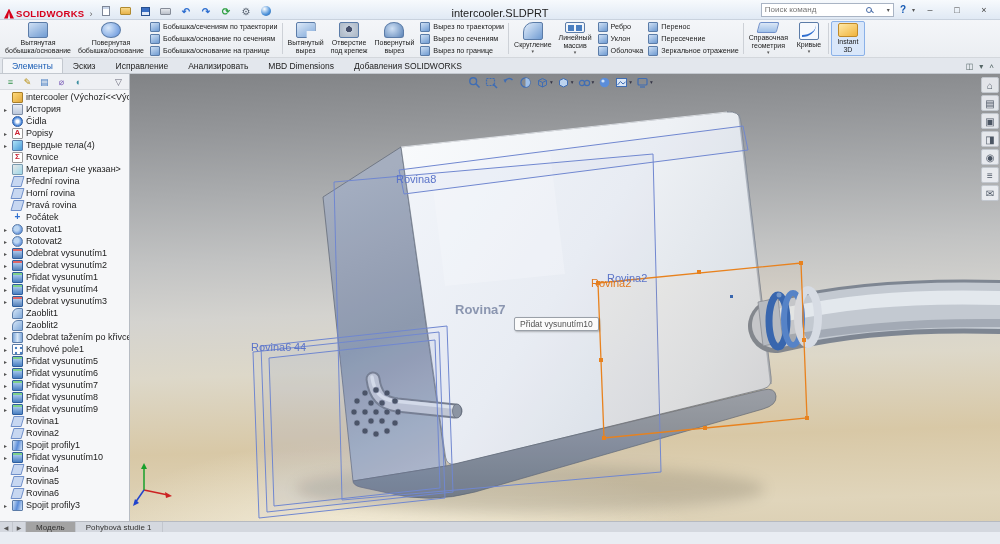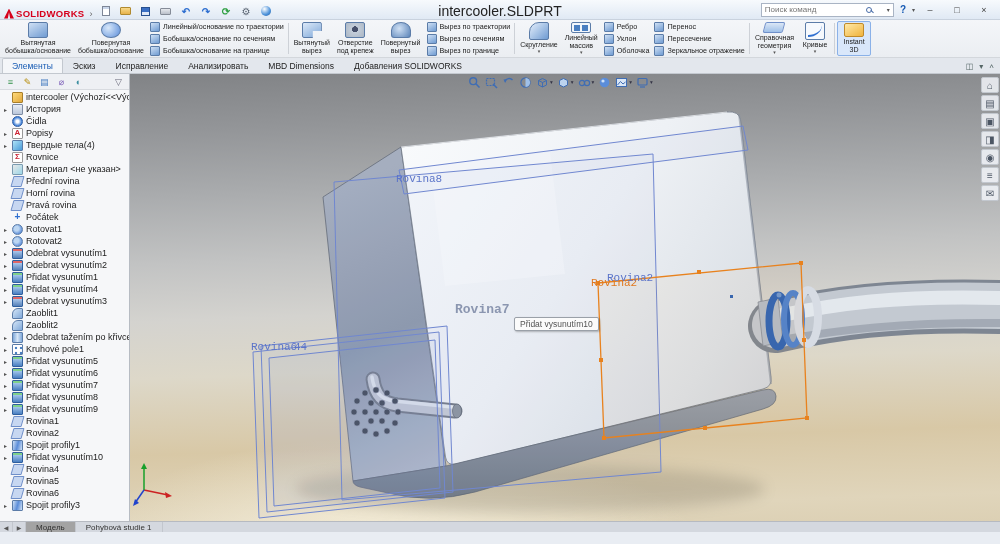--- a/index.html
+++ b/index.html
@@ -15,21 +15,21 @@
   .tb-chev{color:#666;font-size:9px;padding:0 2px}
   .ti{width:17px;height:16px;display:flex;align-items:center;justify-content:center;font-size:10px}
   .glyph-page{width:8px;height:10px;background:#fff;border:1px solid #7d8697;box-shadow:inset 0 2px 0 #c9d6ea}
   .glyph-folder{width:11px;height:8px;background:linear-gradient(#f7d98a,#e7b34c);border:1px solid #b08a30;border-radius:1px}
   .glyph-save{width:9px;height:9px;background:#3a6fc4;border:1px solid #27508f;box-shadow:inset 0 -3px 0 #dfe8f6}
   .glyph-print{width:11px;height:7px;background:linear-gradient(#e6e9ee,#b9bfc9);border:1px solid #858c98;border-radius:1px}
   .glyph-ball{width:10px;height:10px;border-radius:50%;background:radial-gradient(circle at 35% 30%,#fff,#4a90d9 60%,#2c5f9e)}
   .ti-undo,.ti-redo{color:#2f6fd0;font-weight:bold}
   .ti-rebuild{color:#2fa043;font-weight:bold}
   .ti-options{color:#5a6472}
-  .doc-title{position:absolute;left:50%;transform:translateX(-50%);color:#222;font-size:14px}
+  .doc-title{position:absolute;left:50%;transform:translateX(-50%);color:#222;font-size:11px}
   .tb-right{margin-left:auto;display:flex;align-items:center;gap:3px}
   .search-box{display:flex;align-items:center;background:#fff;border:1px solid #a9b4c4;height:14px;padding:0 3px;gap:15px}
   .search-box input{border:none;outline:none;width:86px;font-size:8px;color:#444;font-family:inherit;background:transparent}
   .mag{width:6px;height:6px;border:1.3px solid #4a6ea9;border-radius:50%;position:relative;flex:0 0 auto}
   .mag::after{content:'';position:absolute;width:4px;height:1.3px;background:#4a6ea9;transform:rotate(45deg);right:-3px;bottom:-1px}
   .caret{font-size:6px;color:#555}
   .help-btn{color:#1559b3;font-weight:bold;font-size:10px;padding:0 3px}
   .win-btn{width:24px;height:19px;display:flex;align-items:center;justify-content:center;font-size:9px;color:#444}
 
   
@@ -90,21 +90,21 @@
   .ic-sweepcut{background:linear-gradient(90deg,#7fa8d9,#d6e6f7,#7fa8d9)}
   .ic-pattern{background-color:#fff;border-color:#5b7ca8;background-image:radial-gradient(circle at 3px 3px,#4a7fc1 1.3px,transparent 1.6px),radial-gradient(circle at 8px 3px,#4a7fc1 1.3px,transparent 1.6px),radial-gradient(circle at 3px 8px,#4a7fc1 1.3px,transparent 1.6px),radial-gradient(circle at 8px 8px,#4a7fc1 1.3px,transparent 1.6px)}
   .ic-loft{background:linear-gradient(105deg,#cfe0f4,#5b8dd9,#cfe0f4)}
 
   
   .viewport{position:absolute;top:74px;left:130px;width:870px;height:447px;overflow:hidden;z-index:10;
     background:
       radial-gradient(ellipse 60% 45% at 30% 108%, rgba(250,244,225,.9), rgba(250,244,225,0) 60%),
       linear-gradient(178deg,#818386 0%,#939598 12%,#aaacae 26%,#c2c3c3 40%,#d4d3cf 52%,#ddd8c9 64%,#d8c8a6 80%,#e0d5bb 94%,#dcd0b4 100%)}
   .scene{position:absolute;inset:0;display:block}
-  .plabel{position:absolute;font-family:Liberation Mono, monospace;font-size:11px;white-space:nowrap;z-index:4}
+  .plabel{position:absolute;font-family:Liberation Sans, sans-serif;font-size:11px;white-space:nowrap;z-index:4}
   .vtooltip{position:absolute;left:384px;top:243px;background:#fbfbfb;border:1px solid #9aa0a8;border-radius:2px;padding:1px 5px;font-size:8.5px;color:#555;box-shadow:1px 1px 2px rgba(0,0,0,.25);z-index:5}
   .hud{position:absolute;left:338px;top:1px;height:14px;display:flex;align-items:center;gap:4px;z-index:6}
   .hbtn{display:flex;align-items:center;gap:1px}
   .hbtn svg{width:13px;height:13px;display:block}
   .hcaret{font-size:5.5px;color:#334}
   .taskpane{position:absolute;right:1px;top:3px;display:flex;flex-direction:column;gap:2px;z-index:6}
   .tpbtn{width:18px;height:16px;background:rgba(242,245,249,.85);border:1px solid #c2c7ce;border-radius:2px;display:flex;align-items:center;justify-content:center;font-size:10px;color:#4c5664}
 
   
   .bottomtabs{position:absolute;top:521px;left:0;right:0;height:11px;background:#d4d8df;border-top:1px solid #b6bac1;display:flex;align-items:stretch;font-size:8px;color:#333;z-index:25}
@@ -171,21 +171,21 @@
     </div>
     <div class="rbig">
       <span class="bi bi-revolveboss"></span>
       <span class="blabel">Повернутая
 бобышка/основание</span>
     </div>
     <div class="rstack">
 
         <div class="srow">
           <span class="sic"></span>
-          <span class="slabel">Линейный/основание по траектории</span>
+          <span class="slabel">Бобышка/сечениям по траектории</span>
         </div>
 
         <div class="srow">
           <span class="sic"></span>
           <span class="slabel">Бобышка/основание по сечениям</span>
         </div>
 
         <div class="srow">
           <span class="sic"></span>
           <span class="slabel">Бобышка/основание на границе</span>

